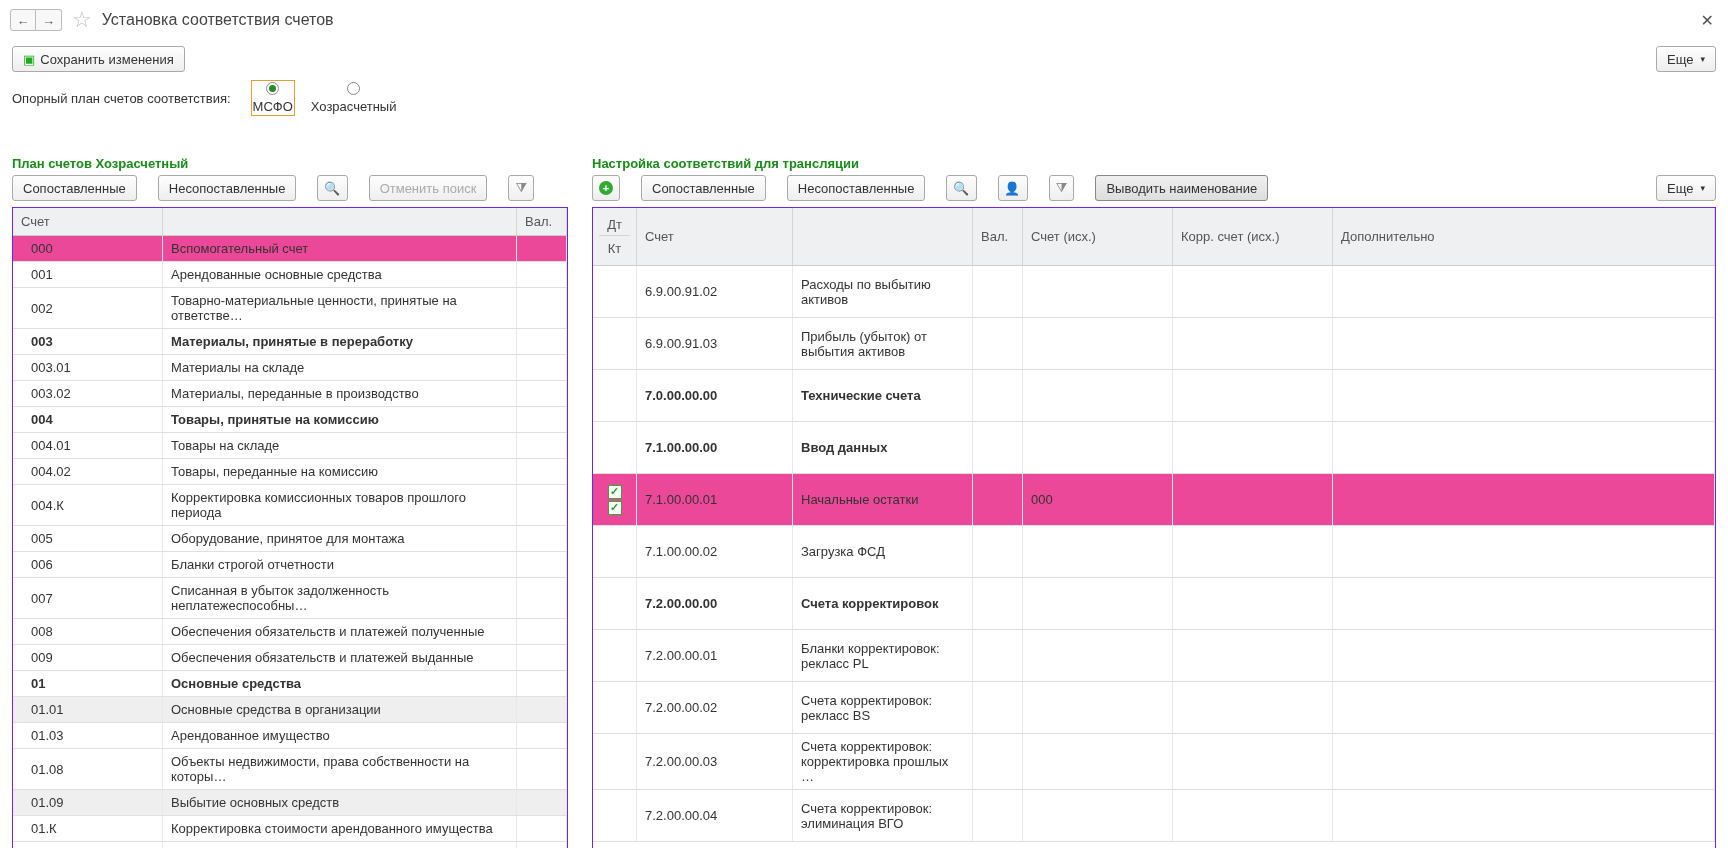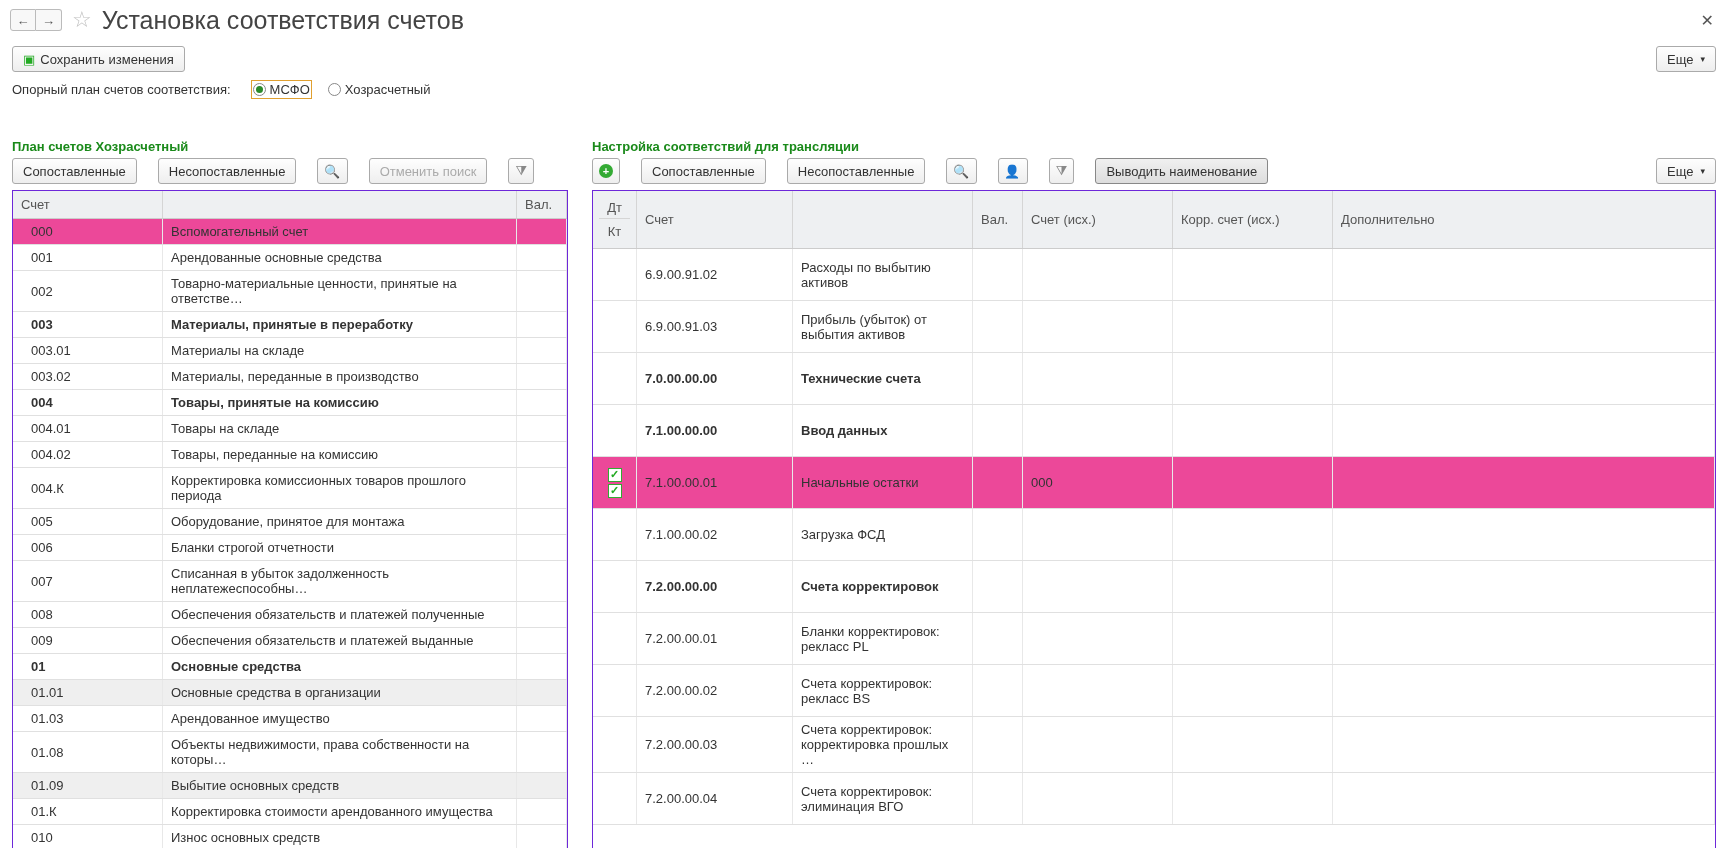--- a/index.html
+++ b/index.html
@@ -19,21 +19,21 @@
   .nav-arrow {
     width: 26px; height: 22px;
     border: 1px solid #bbb;
     background: #f8f8f8;
     display: flex; align-items: center; justify-content: center;
     cursor: pointer; font-size: 13px; color: #555;
   }
   .nav-arrow:first-child { border-radius: 3px 0 0 3px; }
   .nav-arrow:nth-child(2) { border-radius: 0 3px 3px 0; border-left: none; }
   .star-icon { margin: 0 10px; color: #c0c0c0; font-size: 22px; cursor: pointer; }
-  .page-title { font-size: 25px; color: #444; font-weight: 400; }
+  .page-title { font-size: 16px; color: #444; font-weight: 400; }
   .close-x { margin-left: auto; font-size: 16px; color: #555; cursor: pointer; padding: 4px; }
 
   .toolbar-row {
     display: flex; align-items: center; padding: 6px 12px; gap: 8px;
   }
   .btn {
     border: 1px solid #aaa;
     background: linear-gradient(#fefefe,#eee);
     padding: 4px 10px;
     border-radius: 3px;
@@ -48,20 +48,21 @@
   .btn.active-toggle { background: linear-gradient(#f0f0f0,#ddd); border-color: #888; }
   .btn .icon-save { color: #2a2; font-size: 13px; }
   .btn .icon-plus { background:#3a3; color:#fff; border-radius:50%; width:14px; height:14px; display:flex;align-items:center;justify-content:center; font-size:11px; font-weight:bold; }
   .btn .dropdown-arrow { font-size: 9px; margin-left: 2px; }
 
   .ref-row { display:flex; align-items:center; padding: 2px 12px 8px; gap: 20px; font-size:13px; }
   .radio-group { display:flex; gap:14px; align-items:center; }
   .radio-outer {
     display:flex; align-items:center; gap:4px; cursor:pointer;
     padding: 2px;
+    flex-direction: column;
   }
   .radio-outer.sel { border: 1px solid #e0a030; padding:1px; }
   .radio-circle {
     width:13px; height:13px; border:1px solid #888; border-radius:50%;
     display:flex; align-items:center; justify-content:center;
   }
   .radio-circle.checked::after {
     content:""; width:7px; height:7px; background:#2a8a2a; border-radius:50%;
   }
 

